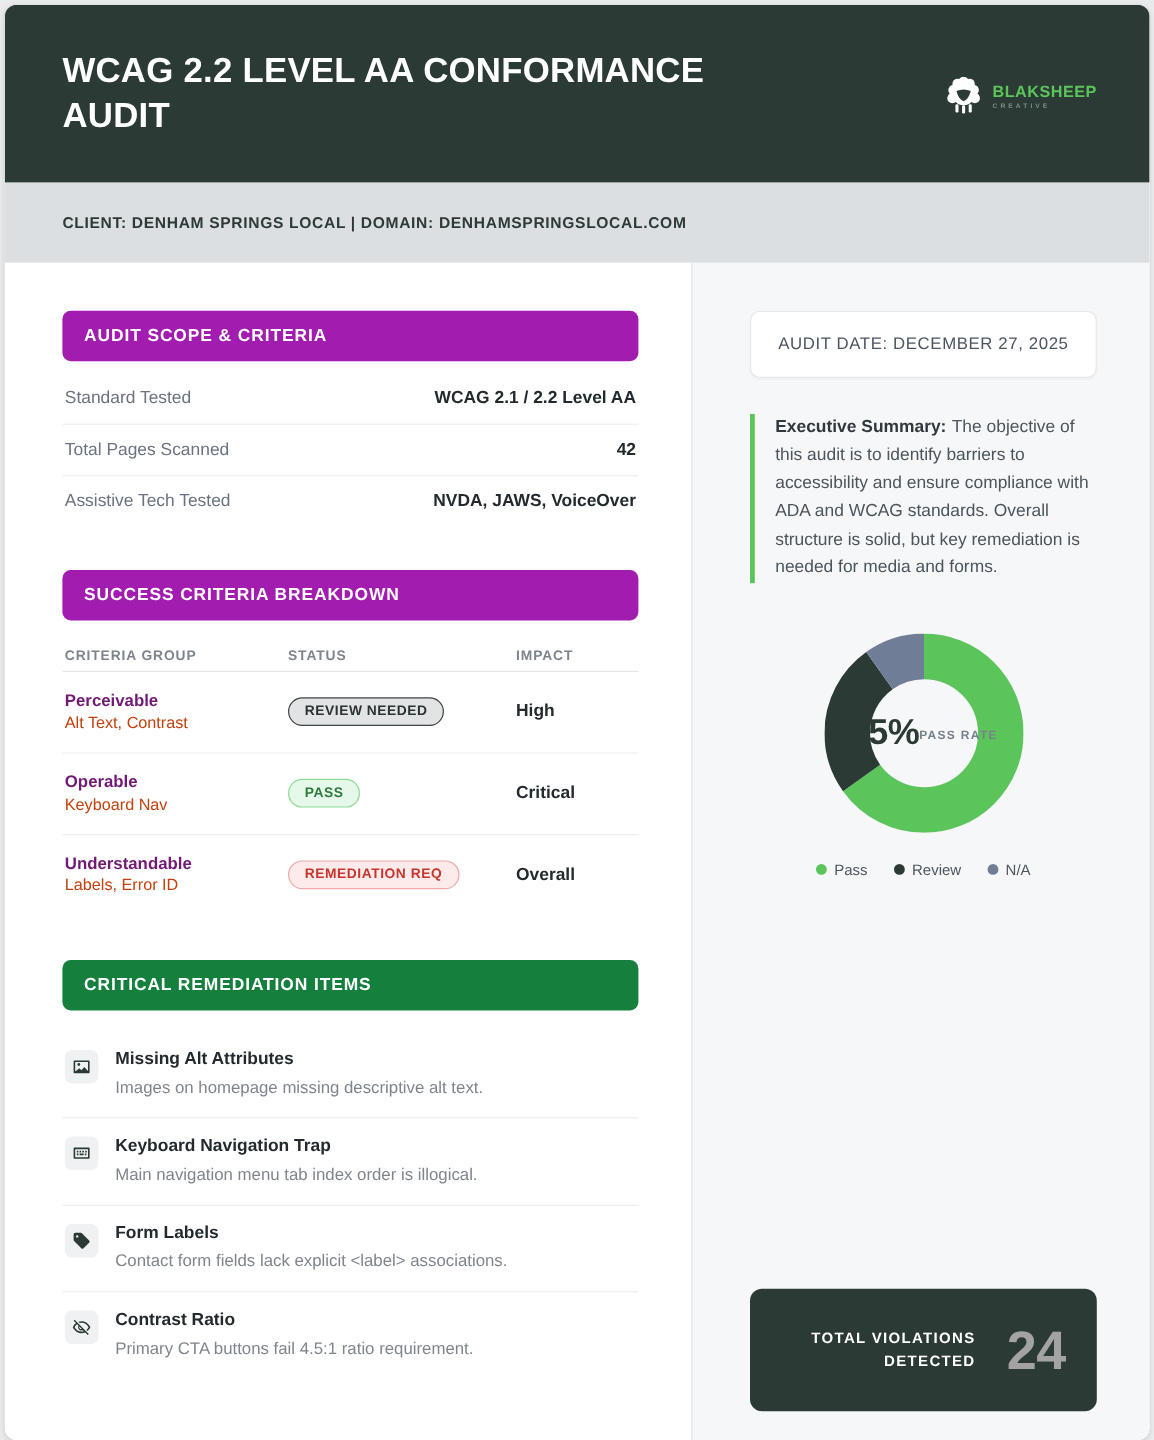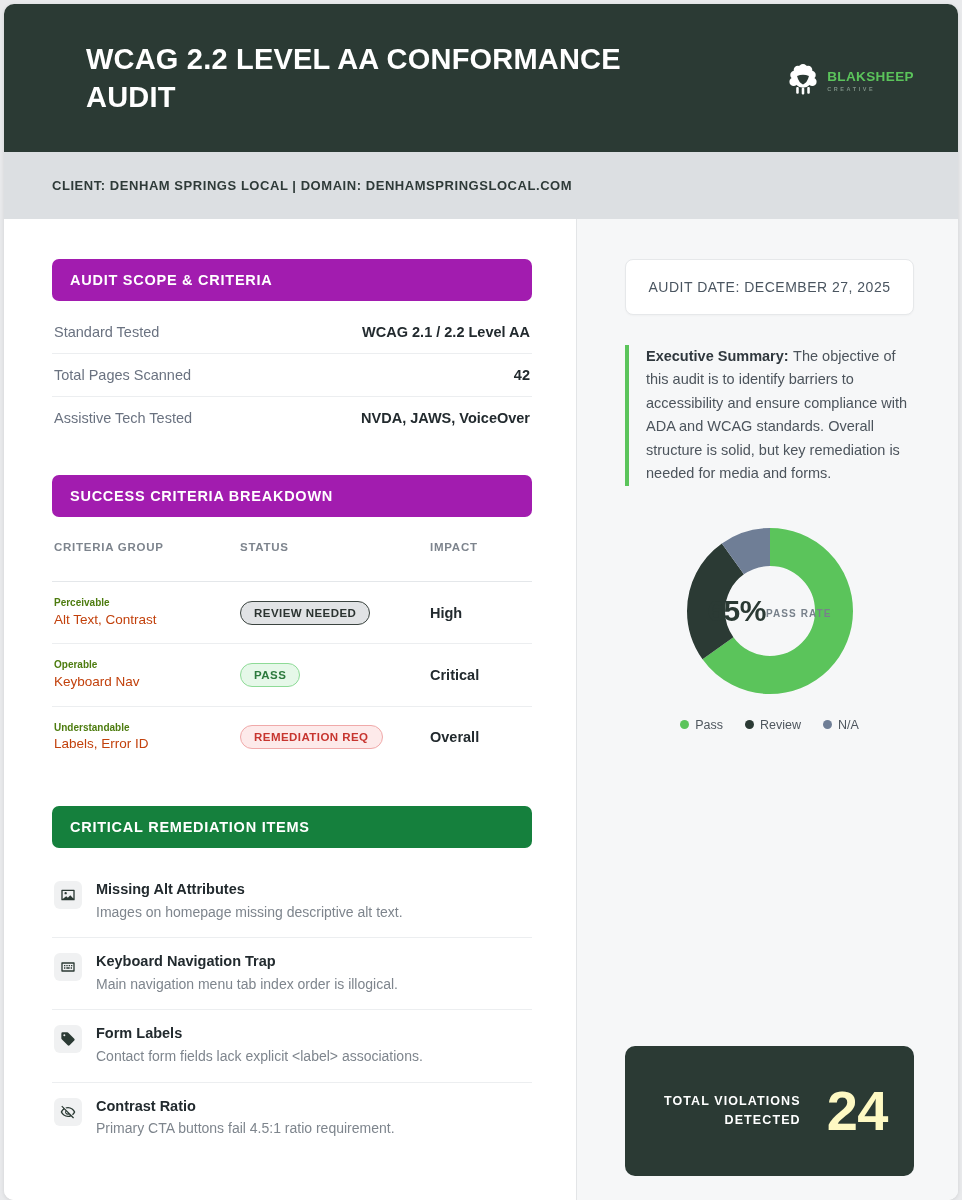--- a/index.html
+++ b/index.html
@@ -35,21 +35,20 @@
     align-items: flex-start;
   }
   .header-title {
     color: #ffffff;
     font-size: 29px;
     font-weight: 700;
     line-height: 1.32;
     letter-spacing: 0.2px;
     text-transform: uppercase;
     max-width: 560px;
-    margin-left: 34px;
   }
 
   .brand {
     display: flex;
     align-items: center;
     gap: 7px;
     margin-top: 24px;
   }
   .brand-mark { width: 34px; height: 34px; flex: 0 0 34px; }
   .brand-text { display: flex; flex-direction: column; line-height: 1; }
@@ -122,21 +121,21 @@
     border-bottom: 1px solid #eceef0;
   }
   .scope-row:last-child { border-bottom: none; }
   .scope-label { font-size: 14.5px; color: #6a7280; }
   .scope-value { font-size: 14.5px; color: #222a2e; font-weight: 700; }
 
   
   .crit-table { margin-top: 16px; margin-bottom: 38px; }
   .crit-head {
     display: flex;
-    padding: 8px 2px 28px 2px;
+    padding: 8px 2px 6px 2px;
     border-bottom: 1px solid #e4e7ea;
   }
   .crit-head span {
     font-size: 11.5px;
     font-weight: 600;
     letter-spacing: 0.75px;
     color: #7d848d;
     text-transform: uppercase;
   }
   .c-group  { width: 186px; }
@@ -144,23 +143,23 @@
   .c-impact { flex: 1; }
 
   .crit-row {
     display: flex;
     align-items: center;
     padding: 14px 2px;
     border-bottom: 1px solid #eceef0;
   }
   .crit-row:last-child { border-bottom: none; }
   .crit-name {
-    font-size: 10px;
-    font-weight: 700;
-    color: #4d7c0f;
+    font-size: 14px;
+    font-weight: 700;
+    color: #701a75;
     line-height: 1.35;
   }
   .crit-sub {
     font-size: 13.5px;
     color: #c2410c;
     line-height: 1.4;
     margin-top: 1px;
   }
   .crit-impact { font-size: 14.5px; font-weight: 700; color: #222a2e; }
 
@@ -292,39 +291,39 @@
   .legend-item { display: flex; align-items: center; gap: 6px; }
   .legend-dot { width: 9px; height: 9px; border-radius: 50%; }
   .legend-text { font-size: 12.5px; color: #4e565e; }
 
   
   .violations {
     margin-top: auto;
     margin-bottom: 36px;
     background: #2b3a34;
     border-radius: 10px;
-    height: 130px;
+    height: 102px;
     display: flex;
     align-items: center;
     justify-content: center;
     gap: 26px;
     padding: 0 26px;
   }
   .violations-label {
     color: #ffffff;
     font-size: 12.5px;
     font-weight: 800;
     letter-spacing: 1.1px;
     line-height: 1.55;
     text-align: right;
     text-transform: uppercase;
   }
   .violations-number {
-    color: #fef9c3;
-    font-size: 56px;
+    color: #a3a3a3;
+    font-size: 45px;
     font-weight: 800;
     letter-spacing: -0.5px;
     line-height: 1;
   }
 </style>
 </head>
 <body>
 
 <div class="page">
 

